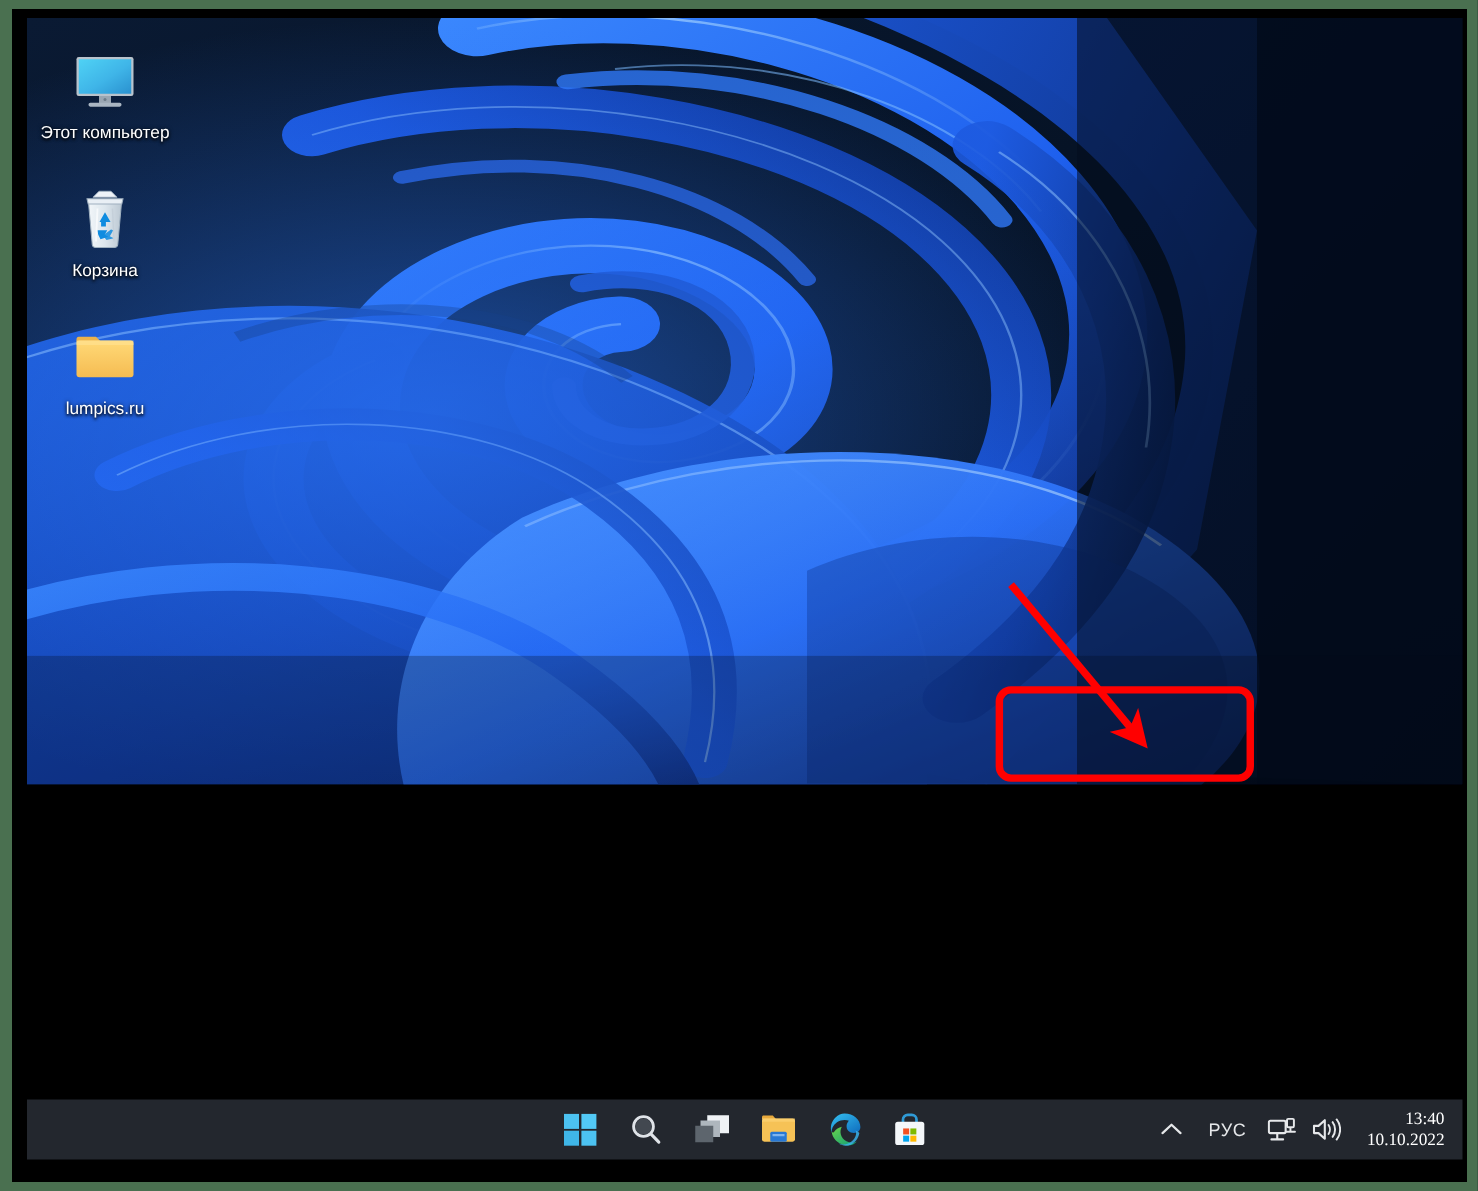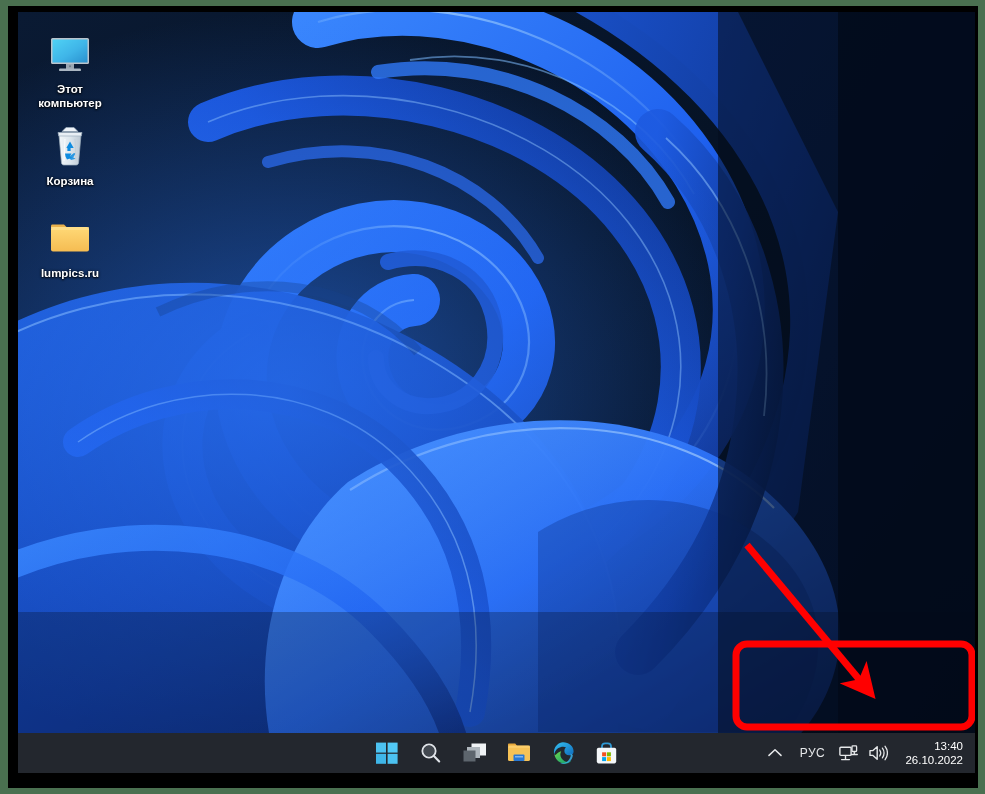--- a/index.html
+++ b/index.html
@@ -21,24 +21,23 @@
     position:absolute;
     left:8px; top:6px;
     width:970px; height:782px;
     background:#000000;
   }
 
   
   #desktop {
     position:absolute;
     left:18px; top:12px;
-    width:957px; height:721px;
+    width:957px; height:511px;
     overflow:hidden;
     background:#020916;
-    font-weight:bold;
   }
   #wallpaper { position:absolute; inset:0; }
   #wallpaper svg { display:block; width:100%; height:100%; }
 
   
   #icon-layer {
     position:absolute; left:0; top:0;
     width:110px; height:400px;
     z-index:5;
   }
@@ -117,20 +116,21 @@
     justify-content:center;
   }
   #tray-net { width:30px; }
   #tray-vol { width:30px; }
   #tray-clock {
     padding-left:12px; padding-right:3px;
     display:flex; flex-direction:column;
     align-items:flex-end; justify-content:center;
     color:#ffffff;
     line-height:14px;
+    font-family:Liberation Serif, serif;
   }
   #tray-clock span { font-size:11.5px; display:block; }
 </style>
 </head>
 <body>
 
 <div id="screen">
   <div id="black-frame"></div>
 
   <div id="desktop">
@@ -422,17 +422,17 @@
         <svg width="19" height="16" viewBox="0 0 19 16" xmlns="http://www.w3.org/2000/svg">
           <path d="M1,5.6 L4,5.6 L8.2,1.8 L8.2,14.2 L4,10.4 L1,10.4 Z" fill="none" stroke="#e6e8ea" stroke-width="1.4" stroke-linejoin="round"></path>
           <path d="M10.7,5 C11.9,6.7 11.9,9.3 10.7,11" fill="none" stroke="#e6e8ea" stroke-width="1.3" stroke-linecap="round"></path>
           <path d="M13.4,3.1 C15.6,5.9 15.6,10.1 13.4,12.9" fill="none" stroke="#e6e8ea" stroke-width="1.3" stroke-linecap="round"></path>
           <path d="M16.1,1.3 C19.2,5.2 19.2,10.8 16.1,14.7" fill="none" stroke="#e6e8ea" stroke-width="1.3" stroke-linecap="round"></path>
         </svg>
       </div>
 
       <div id="tray-clock">
         <span>13:40</span>
-        <span>26.10.2022</span>
+        <span>10.10.2022</span>
       </div>
     </div>
   </div>
 </div>
 
 </body></html>

